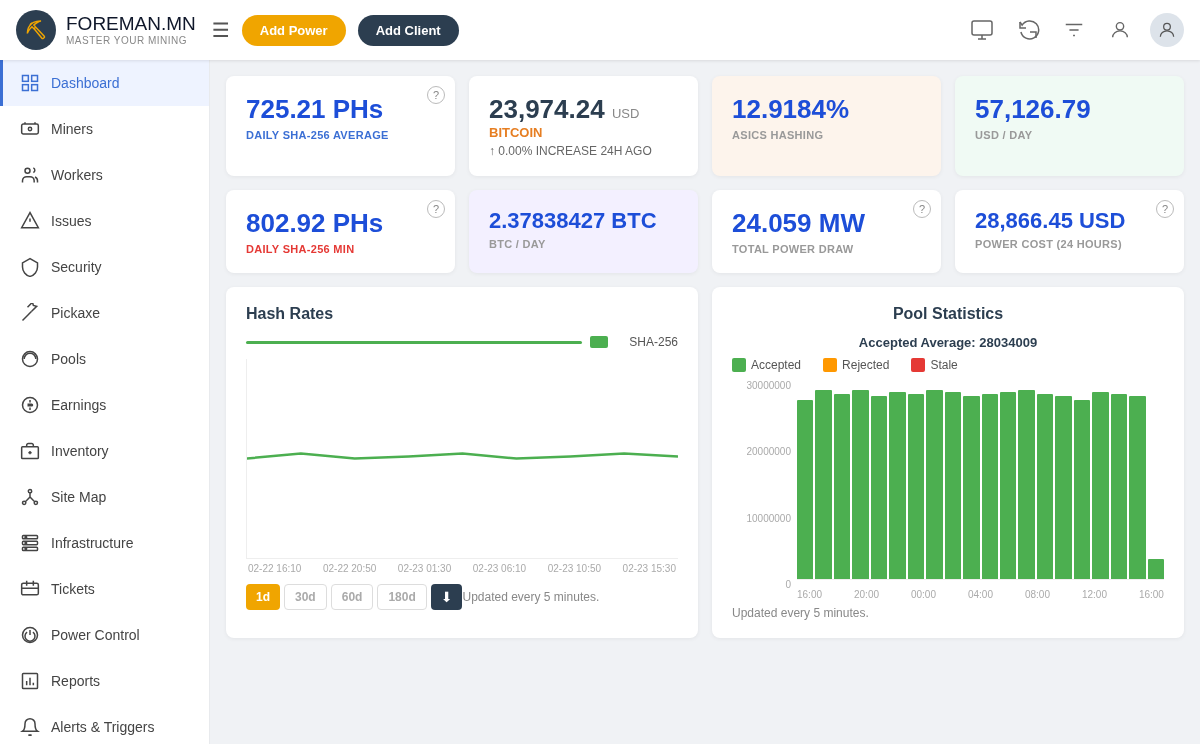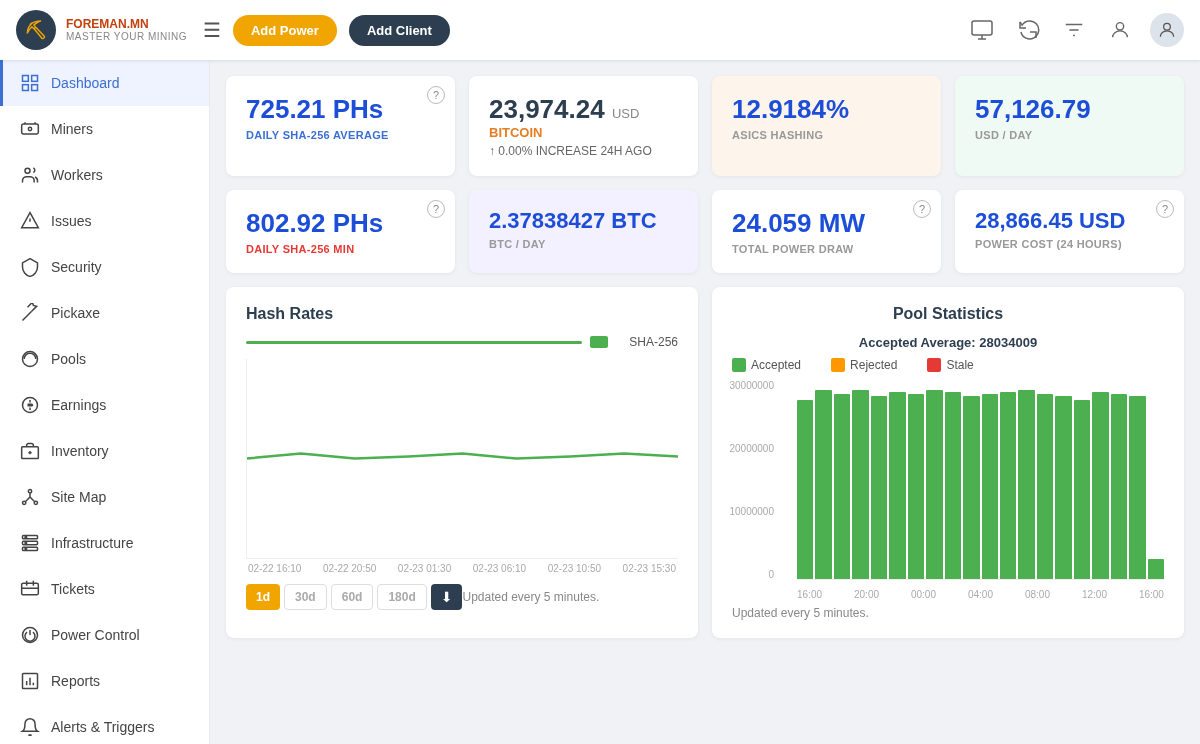--- a/index.html
+++ b/index.html
@@ -3,21 +3,21 @@
   <meta charset="utf-8">
   <style>
     * { margin: 0; padding: 0; box-sizing: border-box; }
     body { font-family: -apple-system, BlinkMacSystemFont, 'Segoe UI', sans-serif; background: #f0f2f5; display: flex; flex-direction: column; height: 744px; overflow: hidden; }
 
     
     .topbar { height: 60px; background: #fff; display: flex; align-items: center; padding: 0 16px; gap: 12px; box-shadow: 0 1px 3px rgba(0,0,0,0.1); z-index: 10; flex-shrink: 0; }
     .logo-area { display: flex; align-items: center; gap: 10px; }
     .logo-circle { width: 40px; height: 40px; background: #2c3e50; border-radius: 50%; display: flex; align-items: center; justify-content: center; color: #f0a500; font-size: 18px; font-weight: bold; }
     .logo-text { line-height: 1.1; }
-    .logo-text .brand { font-weight: 700; font-size: 12px; color: #c2410c; }
+    .logo-text .brand { font-weight: 400; font-size: 19px; color: #0f172a; }
     .logo-text .sub { font-size: 10px; color: #888; letter-spacing: 0.5px; }
     .hamburger { font-size: 20px; color: #555; cursor: pointer; margin-left: 4px; }
     .btn-add-miner { background: #f0a500; color: #fff; border: none; border-radius: 20px; padding: 8px 18px; font-weight: 600; font-size: 13px; cursor: pointer; }
     .btn-add-client { background: #2c3e50; color: #fff; border: none; border-radius: 20px; padding: 8px 18px; font-weight: 600; font-size: 13px; cursor: pointer; }
     .topbar-right { margin-left: auto; display: flex; align-items: center; gap: 14px; }
     .topbar-icon { width: 32px; height: 32px; display: flex; align-items: center; justify-content: center; cursor: pointer; color: #555; font-size: 18px; }
     .user-avatar { width: 34px; height: 34px; background: #dde3ea; border-radius: 50%; display: flex; align-items: center; justify-content: center; color: #555; font-size: 16px; cursor: pointer; }
 
     
     .main-layout { display: flex; flex: 1; overflow: hidden; }
@@ -52,21 +52,21 @@
     .time-btns { display: flex; gap: 4px; }
     .time-btn { background: #f0a500; color: #fff; border: none; border-radius: 4px; padding: 5px 10px; font-size: 12px; font-weight: 600; cursor: pointer; }
     .time-btn.inactive { background: transparent; color: #aaa; border: 1px solid #ddd; }
     .dl-btn { background: #2c3e50; color: #fff; border: none; border-radius: 4px; padding: 5px 10px; font-size: 14px; cursor: pointer; }
     .updated-text { font-size: 12px; color: #888; }
     .x-axis-labels { display: flex; justify-content: space-between; font-size: 10px; color: #aaa; margin-top: 4px; padding: 0 2px; }
 
     
     .pool-header { display: flex; align-items: center; justify-content: space-between; margin-bottom: 8px; flex-direction: column; }
     .pool-accepted { font-size: 13px; font-weight: 600; color: #2c3e50; }
-    .pool-legend { display: flex; gap: 30px; font-size: 12px; color: #555; }
+    .pool-legend { display: flex; gap: 22px; font-size: 12px; color: #555; }
     .legend-item { display: flex; align-items: center; gap: 5px; }
     .legend-sq { width: 14px; height: 14px; border-radius: 2px; }
   </style>
 </head>
 <body>
 
 <div class="topbar">
   <div class="logo-area">
     <div class="logo-circle">⛏</div>
     <div class="logo-text">
@@ -368,21 +368,21 @@
             <div class="legend-sq" style="background:#ff9800;"></div>
             <span>Rejected</span>
           </div>
           <div class="legend-item">
             <div class="legend-sq" style="background:#e53935;"></div>
             <span>Stale</span>
           </div>
         </div>
         <div style="position:relative;height:220px;">
 
-          <div style="position:absolute;left:0;top:0;bottom:20px;width:65px;display:flex;flex-direction:column;justify-content:space-between;align-items:flex-end;padding-right:23px;font-size:10px;color:#aaa;">
+          <div style="position:absolute;left:0;top:0;bottom:10px;width:65px;display:flex;flex-direction:column;justify-content:space-between;align-items:flex-end;padding-right:6px;font-size:10px;color:#aaa;">
             <span>30000000</span>
             <span>20000000</span>
             <span>10000000</span>
             <span>0</span>
           </div>
           <div style="position:absolute;left:65px;right:0;top:0;bottom:20px;display:flex;align-items:flex-end;gap:2px;border-bottom:1px solid #eee;">
             <div style="width:5%;height:90%;background:#4caf50;border-radius:1px 1px 0 0;"></div>
             <div style="width:5%;height:95%;background:#4caf50;border-radius:1px 1px 0 0;"></div>
             <div style="width:5%;height:93%;background:#4caf50;border-radius:1px 1px 0 0;"></div>
             <div style="width:5%;height:95%;background:#4caf50;border-radius:1px 1px 0 0;"></div>

